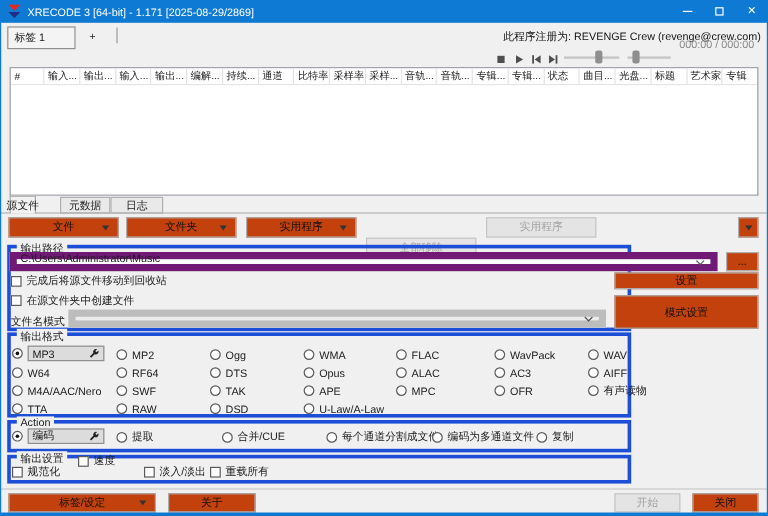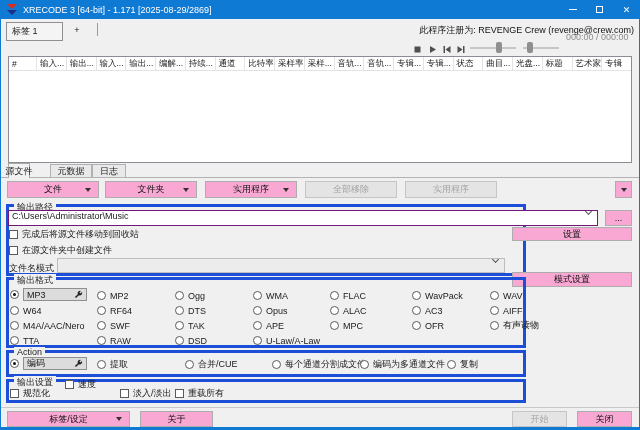--- a/index.html
+++ b/index.html
@@ -43,29 +43,29 @@
   .hcell.first{flex:none;width:28px}
   .lbody{height:91px;background:#fff}
 
   
   .ptabline{position:absolute;left:0;top:177px;width:640px;height:1px;background:#b3b3b3;z-index:1}
   .ptab{position:absolute;height:14px;top:164px;border:1px solid #b0b0b0;background:#e9e9e9;
         display:flex;align-items:center;justify-content:center;z-index:0;white-space:nowrap}
   .ptab.active{top:163px;height:15px;background:#f2f2f2;border-color:#a9a9a9;border-bottom:none;z-index:2}
 
   
-  .btn{position:absolute;background:#f9a8d4;border:1px solid #adadad;display:flex;align-items:center;justify-content:center;
+  .btn{position:absolute;background:#c2410c;border:1px solid #adadad;display:flex;align-items:center;justify-content:center;
        font-size:9px;white-space:nowrap;color:#111}
   .btn.dis{color:#a3a3a3;border-color:#c5c5c5;background:#e4e4e4}
   .darrow{position:absolute;right:7px;top:50%;margin-top:-2px;width:0;height:0;
           border-left:3px solid transparent;border-right:3px solid transparent;border-top:4px solid #333}
   .darrow.ctr{position:static;margin:0}
 
   
-  .combo{position:absolute;background:#fff;border:1px solid #701a75;display:flex;align-items:flex-start}
+  .combo{position:absolute;background:#fff;border:6px solid #701a75;display:flex;align-items:flex-end}
   .combo .val{flex:1;padding-left:3px;white-space:nowrap;overflow:hidden;font-size:9px}
   .carrow{width:5px;height:5px;border-right:1px solid #555;border-bottom:1px solid #555;
           transform:rotate(45deg);margin:-2px 6px 0 0;flex:none}
   .combo.dis{background:#ececec;border-color:#bdbdbd}
 
   
   .group{position:absolute;left:6px;width:520px;border:3px solid #1d4ed8}
   .group-label{position:absolute;top:-6px;left:5px;background:#f0f0f0;padding:0 3px;font-size:9px;white-space:nowrap;color:#1c1c1c}
   .flabel{position:absolute;font-size:9px;white-space:nowrap;color:#1c1c1c}
 
@@ -164,35 +164,35 @@
       <div class="hcell">标题</div>
       <div class="hcell">艺术家</div>
       <div class="hcell" style="border-right:none">专辑</div>
     </div>
     <div class="lbody"></div>
   </div>
 
   <div class="ptabline"></div>
   <div class="ptab active" style="left:8px;width:22px">源文件</div>
   <div class="ptab" style="left:50px;width:42px">元数据</div>
-  <div class="ptab" style="left:92px;width:34px">日志</div>
+  <div class="ptab" style="left:92px;width:44px">日志</div>
 
   <div class="btn" style="left:7px;top:181px;width:92px;height:17px">
     <span>文件</span>
     <span class="darrow"></span>
   </div>
   <div class="btn" style="left:105px;top:181px;width:92px;height:17px">
     <span>文件夹</span>
     <span class="darrow"></span>
   </div>
   <div class="btn" style="left:205px;top:181px;width:92px;height:17px">
     <span>实用程序</span>
     <span class="darrow"></span>
   </div>
-  <div class="btn dis" style="left:305px;top:181px;width:92px;height:17px">全部移除</div>
+  <div class="btn dis" style="left:305px;top:198px;width:92px;height:17px">全部移除</div>
   <div class="btn dis" style="left:405px;top:181px;width:92px;height:17px">实用程序</div>
   <div class="btn" style="left:615px;top:181px;width:17px;height:17px">
     <span class="darrow ctr"></span>
   </div>
 
   <div class="group" style="top:204px;height:72px">
     <span class="group-label">输出路径</span>
   </div>
   <div class="combo" style="left:8px;top:210px;width:590px;height:16px">
     <span class="val">C:\Users\Administrator\Music</span>
@@ -208,21 +208,21 @@
   <div class="cell" style="left:9px;top:244px">
     <span class="check"></span>
     <span>在源文件夹中创建文件</span>
   </div>
 
   <div class="flabel" style="left:9px;top:262px">文件名模式</div>
   <div class="combo dis" style="left:57px;top:258px;width:448px;height:15px">
     <span class="val"></span>
     <span class="carrow"></span>
   </div>
-  <div class="btn" style="left:512px;top:272px;width:120px;height:15px">模式设置</div>
+  <div class="btn" style="left:512px;top:246px;width:120px;height:28px">模式设置</div>
 
   <div class="group" style="top:277px;height:71px">
     <span class="group-label">输出格式</span>
   </div>
 
   <div class="cell" style="left:10px;top:288px">
     <span class="radio sel"></span>
     <span class="selbox">
       <span>MP3</span>
       <svg width="9" height="9" viewBox="0 0 10 10">

